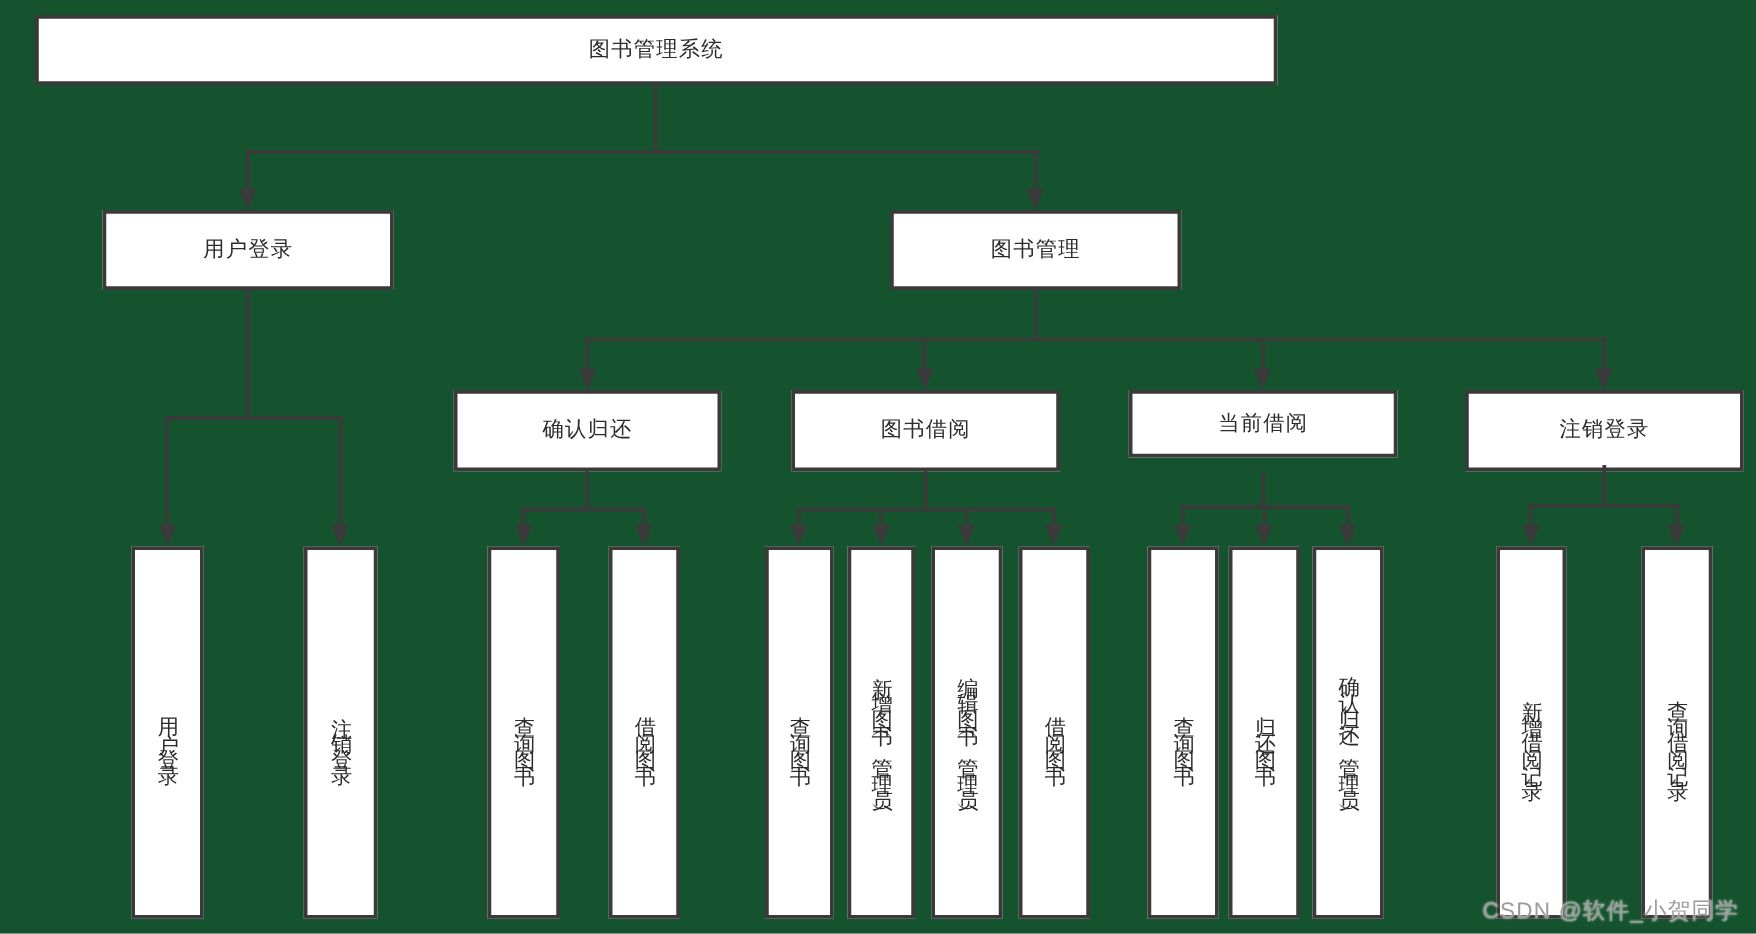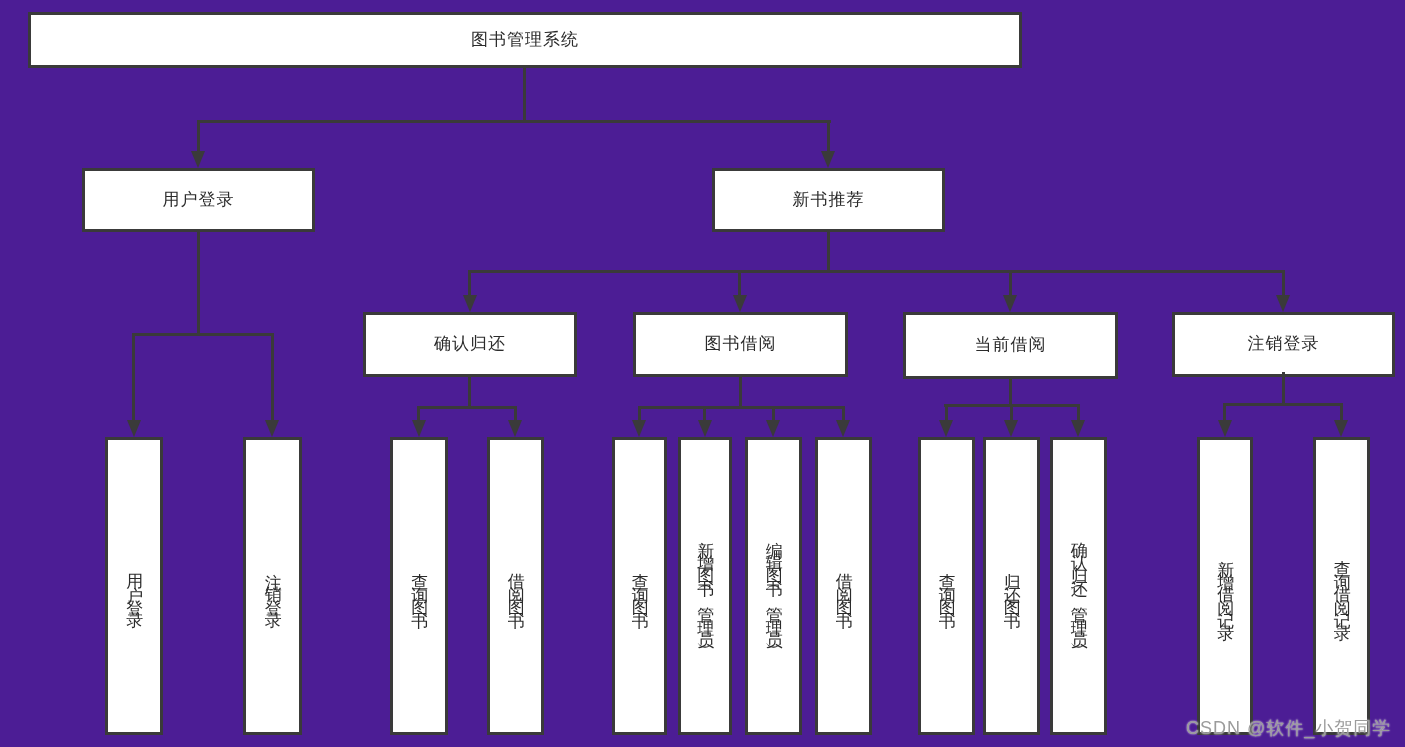--- a/index.html
+++ b/index.html
@@ -1,31 +1,31 @@
 <!DOCTYPE html>
 <html><head>
 <meta charset="utf-8">
 <style>
   html,body{margin:0;padding:0;background:#ffffff;}
-  .stage{position:relative;width:1405px;height:747px;background:#4c1d95;overflow:hidden;
+  .stage{position:relative;width:1405px;height:747px;background:#14532d;overflow:hidden;
          font-family:"Liberation Sans",sans-serif;}
   .box{position:absolute;box-sizing:border-box;border:3px solid #3a3a3a;background:#ffffff;
        display:flex;align-items:center;justify-content:center;
        color:#2b2b2b;font-size:17px;letter-spacing:1px;line-height:1.2;}
   .vbox{writing-mode:vertical-rl;text-orientation:mixed;letter-spacing:13px;font-size:17px;}
   .line{position:absolute;background:#3a3a3a;}
   .arrow{position:absolute;width:0;height:0;border-left:7px solid transparent;
          border-right:7px solid transparent;border-top:17px solid #3a3a3a;}
   
   .n-root{left:28px;top:12px;width:994px;height:56px;}
   .n-userlogin{left:82px;top:168px;width:233px;height:64px;}
   .n-bookmgmt{left:712px;top:168px;width:233px;height:64px;}
   .n-newrec{left:363px;top:312px;width:214px;height:65px;}
   .n-bookborrow{left:633px;top:312px;width:215px;height:65px;}
-  .n-curborrow{left:903px;top:312px;width:215px;height:67px;}
+  .n-curborrow{left:903px;top:312px;width:215px;height:54px;}
   .n-records{left:1172px;top:312px;width:223px;height:65px;}
   .leaf{top:437px;height:298px;}
   .n-l-login{left:105px;width:58px;}
   .n-l-logout{left:243px;width:59px;}
   .n-l-recq{left:390px;width:58px;}
   .n-l-recb{left:487px;width:57px;}
   .n-l-bbq{left:612px;width:55px;}
   .n-l-bbadd{left:678px;width:54px;}
   .n-l-bbedit{left:745px;width:57px;}
   .n-l-bbb{left:815px;width:57px;}
@@ -37,21 +37,21 @@
   .watermark{position:absolute;left:1186px;top:716px;font-size:18px;color:#9b9b9b;
              letter-spacing:1px;z-index:5;text-shadow:0 0 2px #ffffff;}
 </style>
 </head>
 <body>
 
 <div class="stage">
 
   <div class="box n-root">图书管理系统</div>
   <div class="box n-userlogin">用户登录</div>
-  <div class="box n-bookmgmt">新书推荐</div>
+  <div class="box n-bookmgmt">图书管理</div>
   <div class="box n-newrec">确认归还</div>
   <div class="box n-bookborrow">图书借阅</div>
   <div class="box n-curborrow">当前借阅</div>
   <div class="box n-records">注销登录</div>
 
   <div class="box vbox leaf n-l-login">用户登录</div>
   <div class="box vbox leaf n-l-logout">注销登录</div>
   <div class="box vbox leaf n-l-recq">查询图书</div>
   <div class="box vbox leaf n-l-recb">借阅图书</div>
   <div class="box vbox leaf n-l-bbq">查询图书</div>

